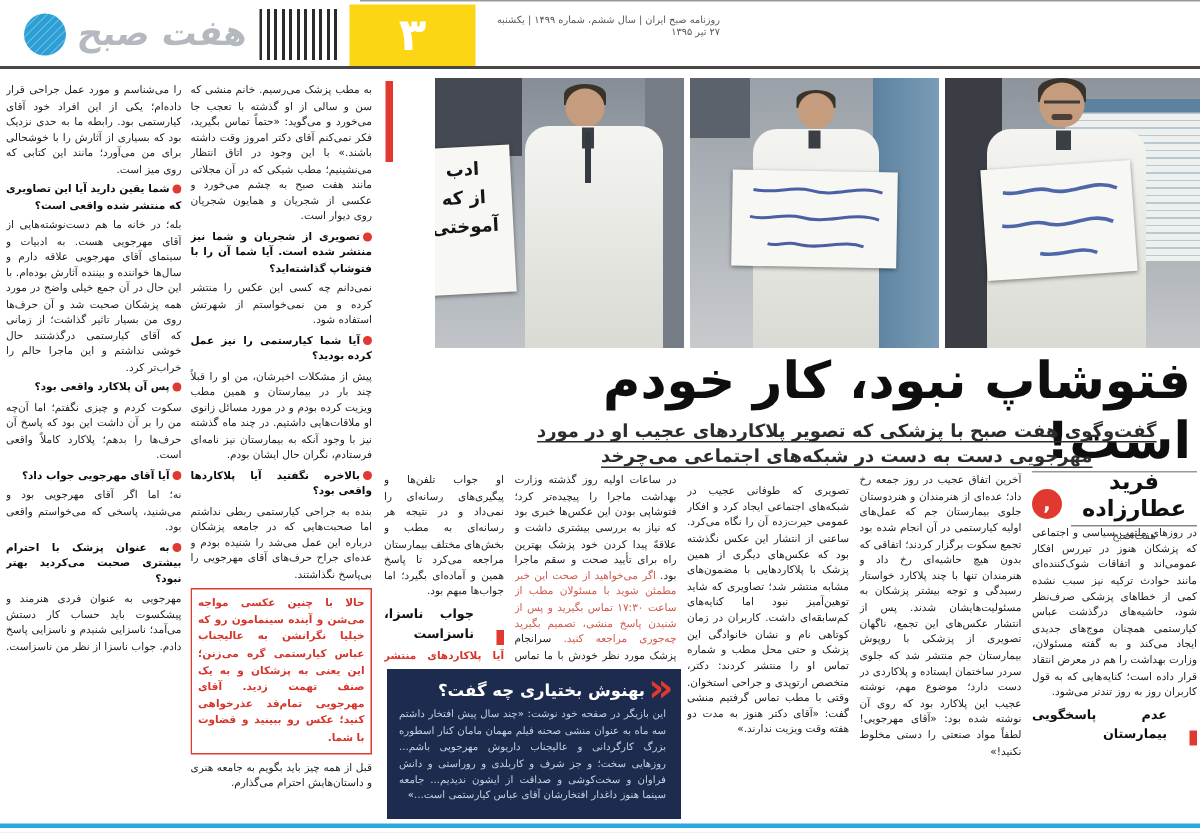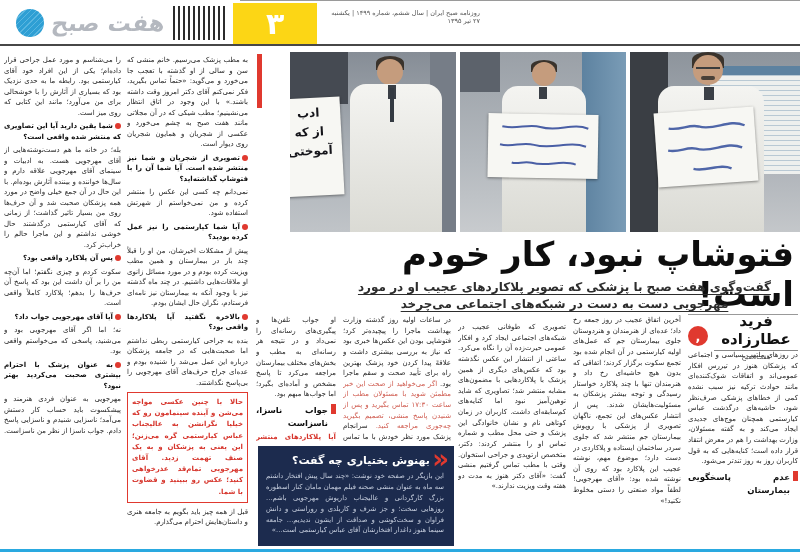--- a/index.html
+++ b/index.html
@@ -60,21 +60,21 @@
 
   
   .col{position:absolute;bottom:8px;font-size:7px;line-height:1.52;text-align:justify;
     color:#1d1d1d;overflow:hidden;}
   .c1{left:688px;width:110px;top:350px;}
   .c2{left:573px;width:108px;top:315px;}
   .c3{left:458px;width:108px;top:322px;}
   .c4{left:343px;width:108px;top:315px;height:128px;bottom:auto;}
   .c5{left:256px;width:80px;top:315px;height:128px;bottom:auto;}
   .col p{margin:0 0 3px 0;}
-  .subhead{display:flex;align-items:flex-start;gap:3px;font-size:8.5px;font-weight:900;color:#101010;margin:4px 0 2px;}
+  .subhead{display:flex;align-items:flex-end;gap:15px;font-size:8.5px;font-weight:900;color:#101010;margin:4px 0 2px;}
   .redsq{width:5px;height:10px;background:#e0392f;flex:none;}
   .redq{color:#d6342b;font-weight:bold;}
   .hl{color:#cf5a4e;}
 
   
   .qbox{position:absolute;left:258px;width:196px;top:446px;height:100px;background:#1c2b4e;
     box-sizing:border-box;padding:7px 10px 6px 8px;}
   .qbox-mark{position:absolute;top:0px;right:5px;color:#e0392f;font-size:26px;font-weight:900;line-height:1;}
   .qbox-title{font-size:11px;font-weight:900;color:#fff;text-align:right;margin:1px 14px 4px 0;}
   .qbox-body{font-size:6.8px;line-height:1.6;color:#c7cfdf;text-align:justify;}
@@ -189,21 +189,21 @@
     <p>تصویری که طوفانی عجیب در شبکه‌های اجتماعی ایجاد کرد و افکار عمومی حیرت‌زده آن را نگاه می‌کرد. ساعتی از انتشار این عکس نگذشته بود که عکس‌های دیگری از همین پزشک با پلاکاردهایی با مضمون‌های مشابه منتشر شد؛ تصاویری که شاید توهین‌آمیز نبود اما کنایه‌های کم‌سابقه‌ای داشت. کاربران در زمان کوتاهی نام و نشان خانوادگی این پزشک و حتی محل مطب و شماره تماس او را منتشر کردند: دکتر، متخصص ارتوپدی و جراحی استخوان. وقتی با مطب تماس گرفتیم منشی گفت: «آقای دکتر هنوز به مدت دو هفته وقت ویزیت ندارند.»</p>
   </div>
 
   <div class="col c4">
     <p><span>در ساعات اولیه روز گذشته وزارت بهداشت ماجرا را پیچیده‌تر کرد؛ فتوشاپی بودن این عکس‌ها خبری بود که نیاز به بررسی بیشتری داشت و علاقهً پیدا کردن خود پزشک بهترین راه برای تأیید صحت و سقم ماجرا بود.</span>
       <span class="hl">اگر می‌خواهید از صحت این خبر مطمئن شوید با مسئولان مطب از ساعت ۱۷:۳۰ تماس بگیرید و پس از شنیدن پاسخ منشی، تصمیم بگیرید چه‌جوری مراجعه کنید.</span>
       <span>سرانجام پزشک مورد نظر خودش با ما تماس گرفت و گفت‌وگوی هفت صبح با او آغاز شد که در ادامه می‌خوانید.</span></p>
   </div>
 
   <div class="col c5">
-    <p>او جواب تلفن‌ها و پیگیری‌های رسانه‌ای را نمی‌داد و در نتیجه هر رسانه‌ای به مطب و بخش‌های مختلف بیمارستان مراجعه می‌کرد تا پاسخ مشخص و آماده‌ای بگیرد؛ اما جواب‌ها مبهم بود.</p>
+    <p>او جواب تلفن‌ها و پیگیری‌های رسانه‌ای را نمی‌داد و در نتیجه هر رسانه‌ای به مطب و بخش‌های مختلف بیمارستان مراجعه می‌کرد تا پاسخ همین و آماده‌ای بگیرد؛ اما جواب‌ها مبهم بود.</p>
     <div class="subhead">
       <span class="redsq"></span>
       <span>جواب ناسزا، ناسزاست</span>
     </div>
     <p class="redq">آیا پلاکاردهای منتشر شده را تایید می‌کنید؟</p>
 
   </div>
 
   <div class="qbox">
     <div class="qbox-mark">«</div>

